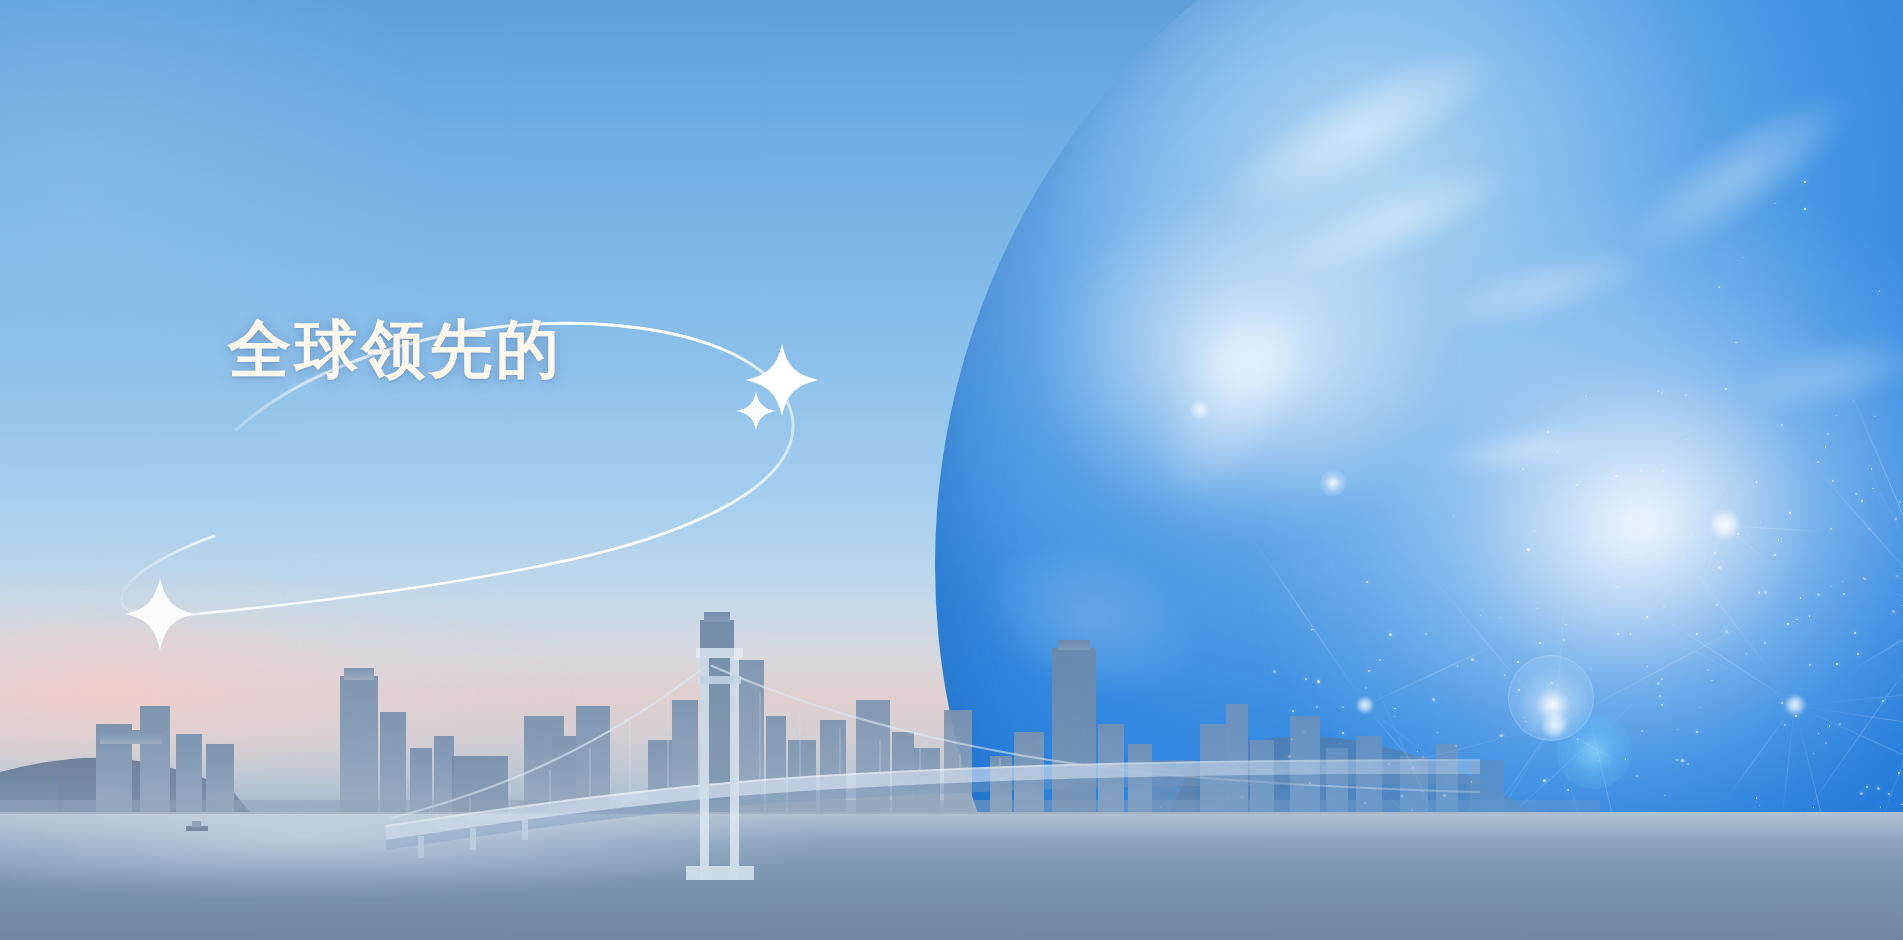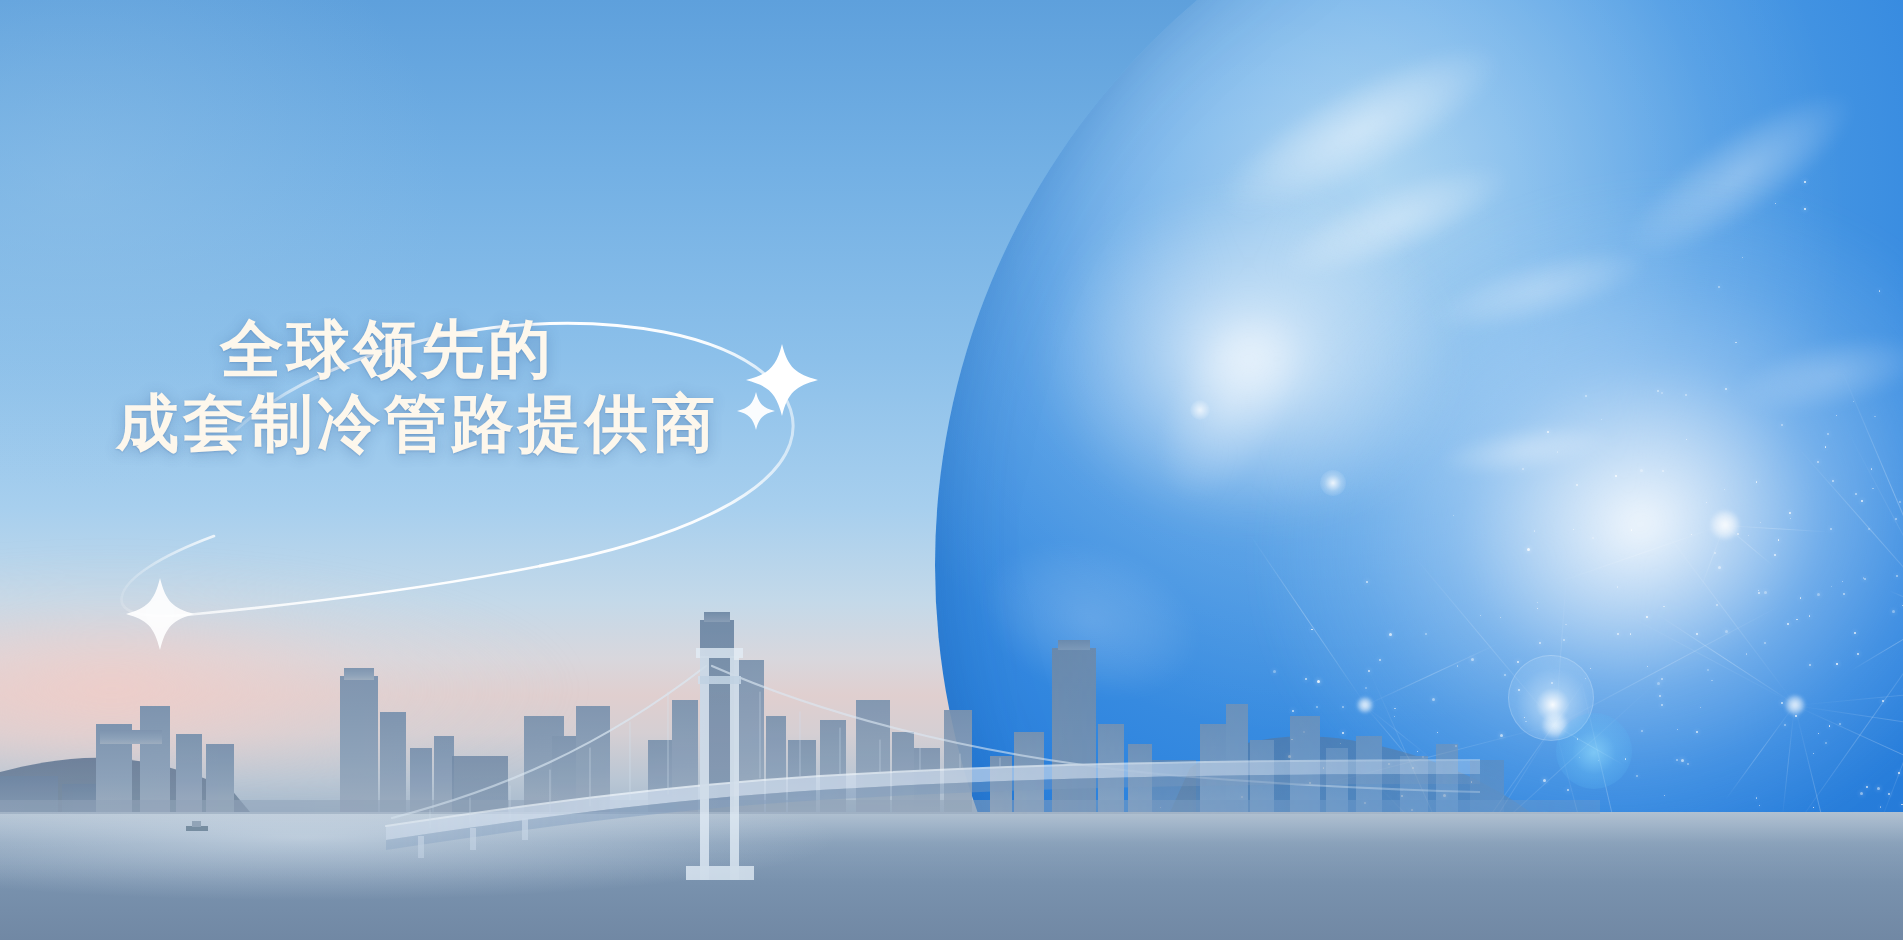--- a/index.html
+++ b/index.html
@@ -184,21 +184,21 @@
 
   
   .bridge { position:absolute; left:0; top:0; width:1903px; height:940px; }
 
   
   .orbit { position:absolute; left:0; top:0; width:1903px; height:940px; }
 
   
   .headline {
     position:absolute;
-    left:116px;
+    left:124px;
     top:312px;
     width:700px;
     z-index:9;
   }
   .headline .line {
     font-size:63px;
     line-height:74px;
     font-weight:bold;
     letter-spacing:4px;
     color:#fdf7ec;
@@ -745,16 +745,15 @@
 
     <g>
       <path d="M160 578 C166 602 173 608 194 614 C173 620 166 626 160 650
                C154 626 147 620 126 614 C147 608 154 602 160 578 Z" fill="#ffffff" opacity=".9"></path>
       <circle cx="160" cy="614" r="14" fill="#ffffff" opacity=".18"></circle>
     </g>
   </svg>
 
   <div class="headline">
     <div class="line line1">全球领先的</div>
-    <div class="line line2">成套制冷管路提供商</div>
   </div>
 
 </div>
 
 </body></html>

